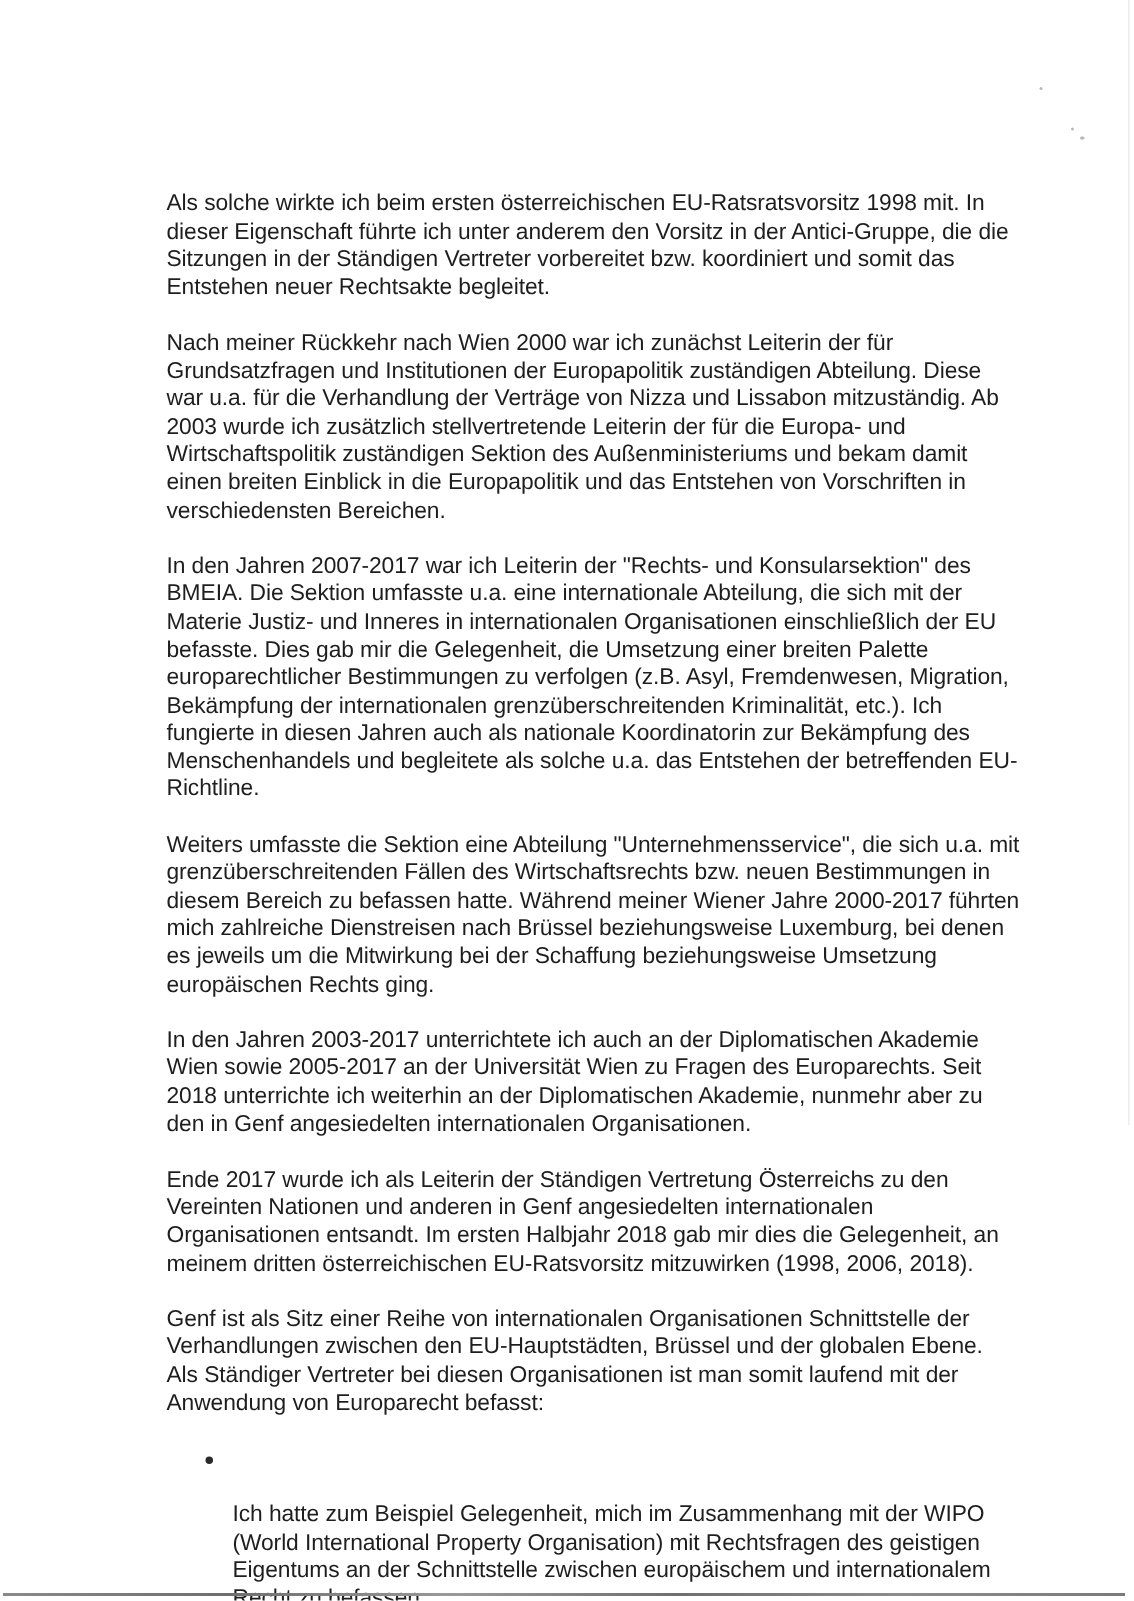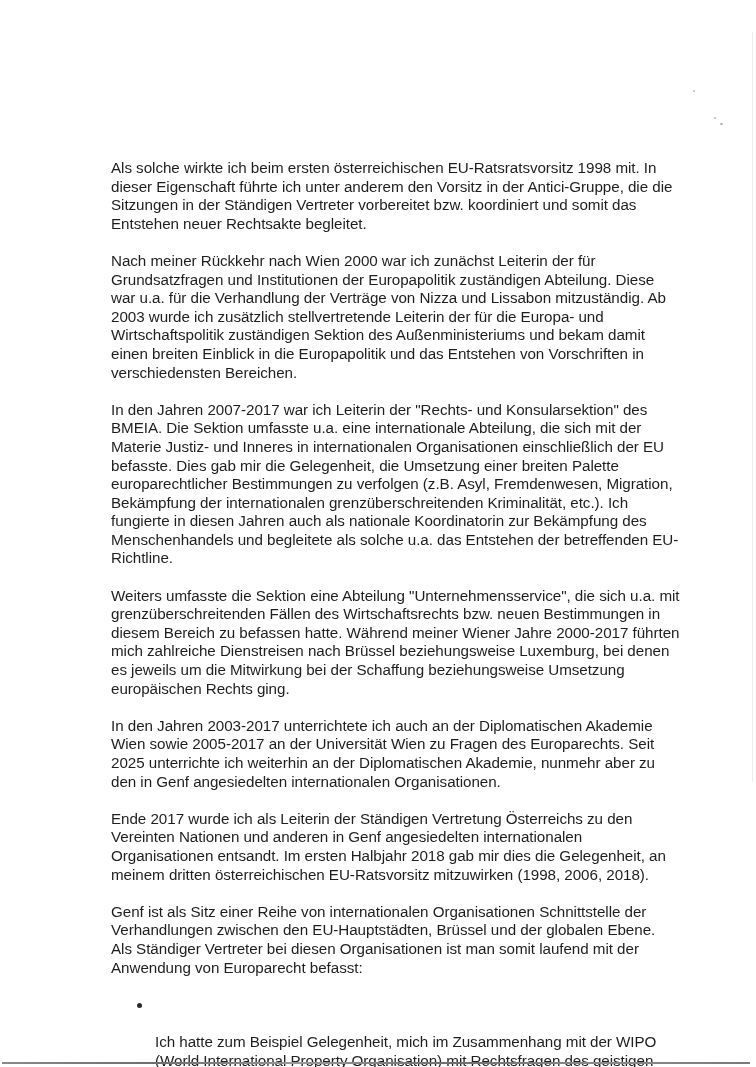--- a/index.html
+++ b/index.html
@@ -15,21 +15,20 @@
       font-family: "Liberation Sans", sans-serif;
       color: #1e1e1e;
     }
     .page {
       position: absolute;
       left: 0; top: 0;
       width: 752px;
       height: 750px;
       background: #ffffff;
       border-right: 1px solid #ececec;
-      margin-top: 32px;
     }
     .bottom-edge {
       position: absolute;
       left: 2px;
       top: 1062px;
       width: 748px;
       height: 2px;
       background: linear-gradient(90deg, #8a8a8a 0%, #6e6e6e 20%, #9a9a9a 40%, #6f6f6f 60%, #8c8c8c 80%, #7a7a7a 100%);
     }
     .scan-mark {
@@ -101,21 +100,21 @@
 Menschenhandels und begleitete als solche u.a. das Entstehen der betreffenden EU-
 Richtline.</p>
     <p class="para">Weiters umfasste die Sektion eine Abteilung "Unternehmensservice", die sich u.a. mit
 grenzüberschreitenden Fällen des Wirtschaftsrechts bzw. neuen Bestimmungen in
 diesem Bereich zu befassen hatte. Während meiner Wiener Jahre 2000-2017 führten
 mich zahlreiche Dienstreisen nach Brüssel beziehungsweise Luxemburg, bei denen
 es jeweils um die Mitwirkung bei der Schaffung beziehungsweise Umsetzung
 europäischen Rechts ging.</p>
     <p class="para">In den Jahren 2003-2017 unterrichtete ich auch an der Diplomatischen Akademie
 Wien sowie 2005-2017 an der Universität Wien zu Fragen des Europarechts. Seit
-2025 unterrichte ich weiterhin an der Diplomatischen Akademie, nunmehr aber zu
+2018 unterrichte ich weiterhin an der Diplomatischen Akademie, nunmehr aber zu
 den in Genf angesiedelten internationalen Organisationen.</p>
     <p class="para">Ende 2017 wurde ich als Leiterin der Ständigen Vertretung Österreichs zu den
 Vereinten Nationen und anderen in Genf angesiedelten internationalen
 Organisationen entsandt. Im ersten Halbjahr 2018 gab mir dies die Gelegenheit, an
 meinem dritten österreichischen EU-Ratsvorsitz mitzuwirken (1998, 2006, 2018).</p>
     <p class="para">Genf ist als Sitz einer Reihe von internationalen Organisationen Schnittstelle der
 Verhandlungen zwischen den EU-Hauptstädten, Brüssel und der globalen Ebene.
 Als Ständiger Vertreter bei diesen Organisationen ist man somit  laufend mit der
 Anwendung von Europarecht befasst:</p>
 

